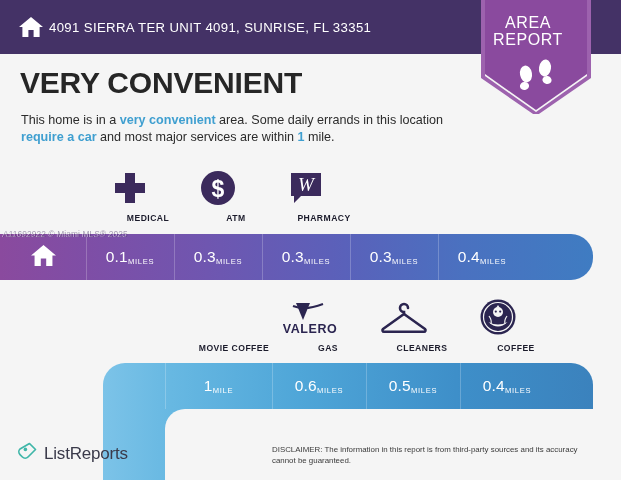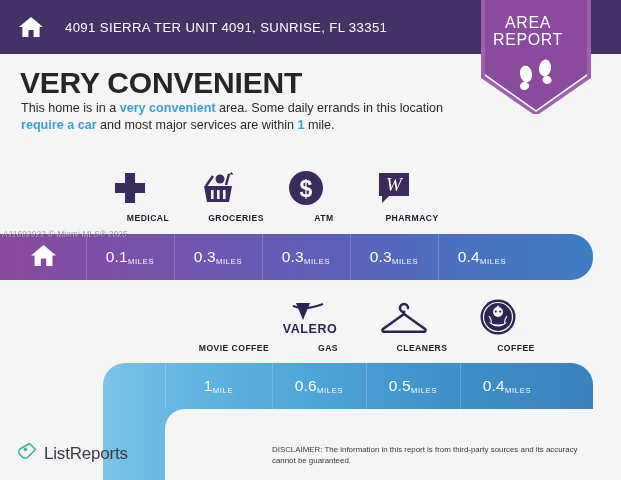--- a/index.html
+++ b/index.html
@@ -12,21 +12,21 @@
   }
   .page{position:relative;width:621px;height:480px;background:#f5f5f5;overflow:hidden;}
 
   
   .header-bar{
     position:absolute;left:0;top:0;width:621px;height:54px;
     background:#443266;
   }
   .header-inner{
     position:absolute;left:18px;top:0;height:54px;
-    display:flex;align-items:center;gap:21px;
+    display:flex;align-items:center;gap:5px;
   }
   .home-icon svg{display:block;}
   .header-address{
     color:#ffffff;font-size:13.2px;letter-spacing:.35px;
     font-weight:400;white-space:nowrap;
   }
 
   
   .badge{
     position:absolute;left:481px;top:-4px;width:110px;height:118px;
@@ -38,21 +38,21 @@
     letter-spacing:.6px;
   }
   .badge-text .l2{font-size:16px;}
 
   
   .title{
     position:absolute;left:20px;top:66px;
     font-size:30px;font-weight:bold;color:#262626;letter-spacing:-0.2px;
   }
   .copy{
-    position:absolute;left:21px;top:100px;width:425px;
+    position:absolute;left:21px;top:112px;width:425px;
     font-size:12.6px;line-height:17px;color:#2b2b2b;
   }
   .copy b{color:#3f9fd0;font-weight:bold;}
 
   
   .icon-row{position:absolute;display:flex;}
   .icon-cell{display:flex;flex-direction:column;align-items:center;justify-content:flex-end;}
   .icon-glyph{height:40px;display:flex;align-items:flex-end;justify-content:center;}
   .icon-glyph svg{display:block;}
   .icon-label{
@@ -162,35 +162,20 @@
     <div class="icon-cell" style="width:88px;">
       <span class="icon-glyph">
         <svg width="34" height="34" viewBox="0 0 34 34">
           <path d="M12 1 h10 v10 h10 v10 h-10 v10 h-10 v-10 h-10 v-10 h10 z" fill="#3b2a5c"></path>
         </svg>
       </span>
       <span class="icon-label">MEDICAL</span>
     </div>
 
 
-    <div class="icon-cell" style="width:88px;">
-      <span class="icon-glyph">
-        <svg width="36" height="36" viewBox="0 0 36 36">
-          <path d="M4 16 L32 16 L29 32 L7 32 Z" fill="#3b2a5c"></path>
-          <rect x="11" y="20" width="2.6" height="9" fill="#f5f5f5"></rect>
-          <rect x="17" y="20" width="2.6" height="9" fill="#f5f5f5"></rect>
-          <rect x="23" y="20" width="2.6" height="9" fill="#f5f5f5"></rect>
-          <path d="M6 16 L13 6" stroke="#3b2a5c" stroke-width="2.6" fill="none"></path>
-          <circle cx="20" cy="9" r="4.5" fill="#3b2a5c"></circle>
-          <path d="M26 15 L29 4" stroke="#3b2a5c" stroke-width="2.4" fill="none"></path>
-          <path d="M29 4 l3 -2 l1 3 z" fill="#3b2a5c"></path>
-        </svg>
-      </span>
-      <span class="icon-label">GROCERIES</span>
-    </div>
 
     <div class="icon-cell" style="width:88px;">
       <span class="icon-glyph">
         <svg width="36" height="36" viewBox="0 0 36 36">
           <circle cx="18" cy="18" r="17" fill="#3b2a5c"></circle>
           <text x="18" y="26.5" text-anchor="middle" font-family="Liberation Sans, sans-serif" font-size="23" font-weight="bold" fill="#ffffff">$</text>
         </svg>
       </span>
       <span class="icon-label">ATM</span>
     </div>

